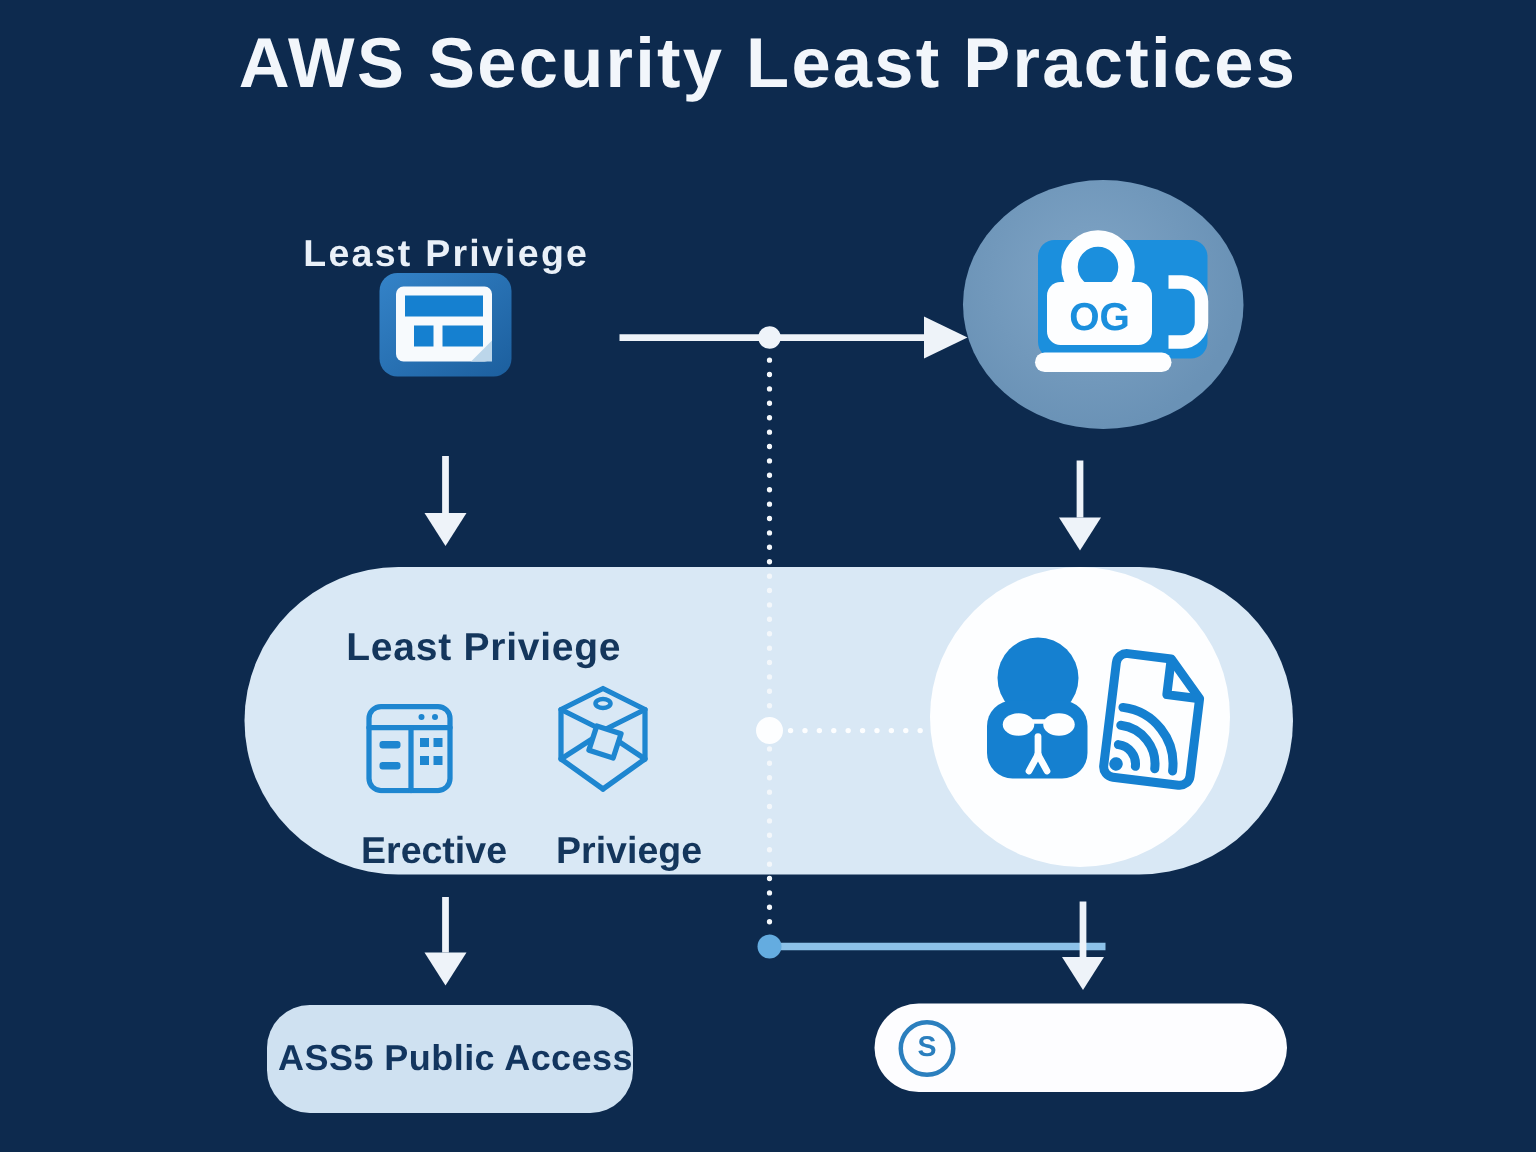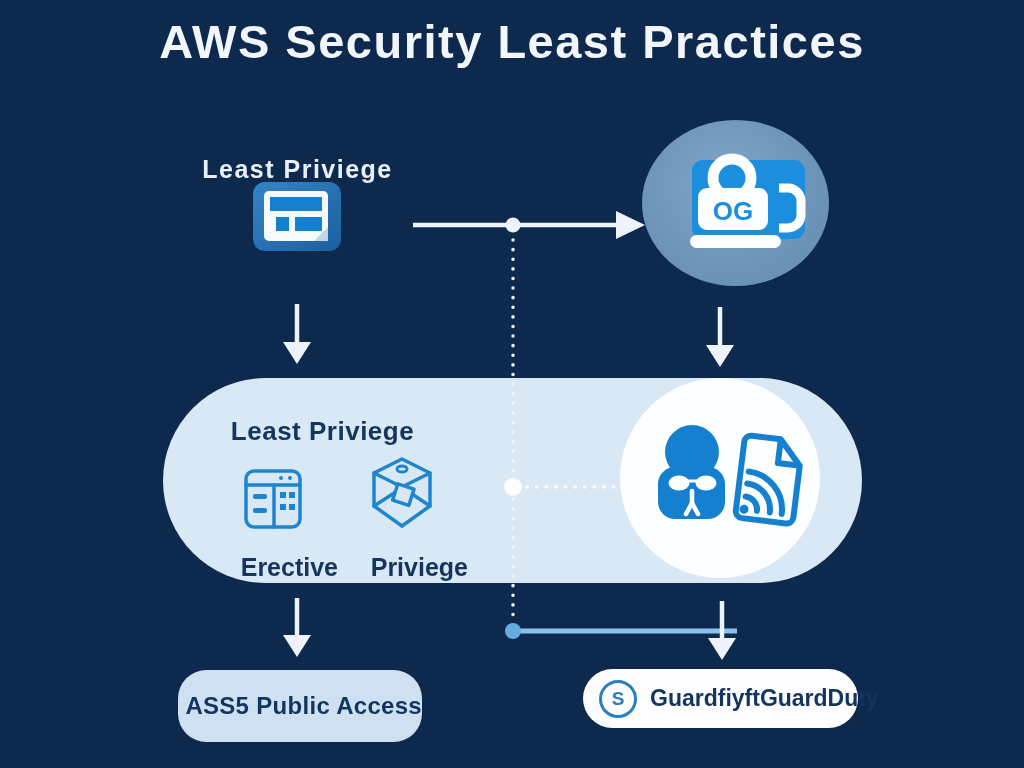--- a/index.html
+++ b/index.html
@@ -157,21 +157,20 @@
       </g>
     </svg>
   </div>
 
   <div class="box-left">
     <span>ASS5 Public Access</span>
   </div>
 
   <div class="box-right">
     <span class="s-badge">S</span>
-    <span>GuardfiyftGuardDuty</span>
   </div>
 
   <svg class="connectors" width="1024" height="768" viewBox="0 0 1024 768">
 
     <g>
       <line x1="413" y1="225" x2="616" y2="225" stroke="#eef3f9" stroke-width="4.5"></line>
       <polygon points="616,211 645,225 616,239" fill="#eef3f9"></polygon>
     </g>
     <circle cx="513" cy="225" r="7.5" fill="#eef3f9"></circle>
 

